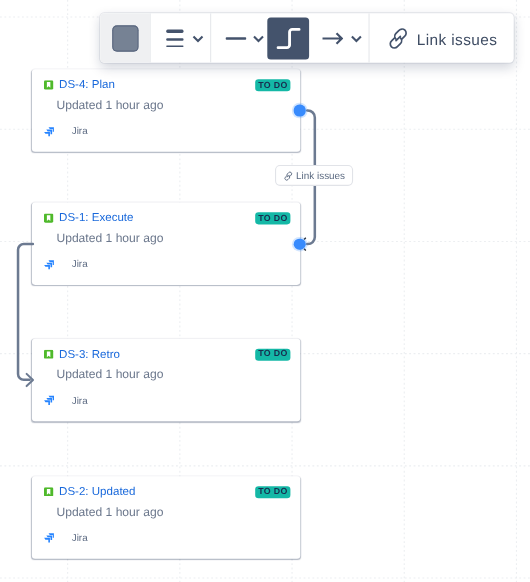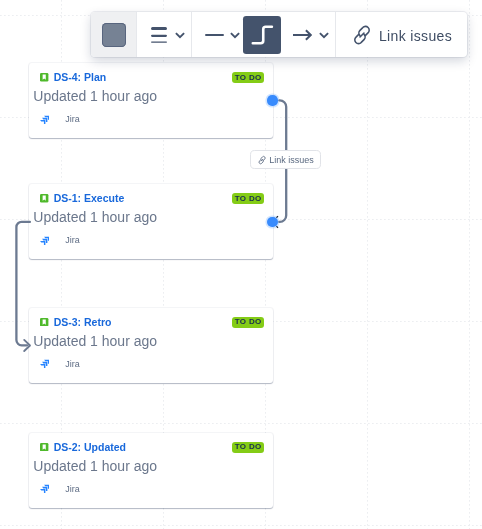--- a/index.html
+++ b/index.html
@@ -6,25 +6,25 @@
   body{width:482px;height:529px;overflow:hidden;background:#fff;
        font-family:"Liberation Sans",sans-serif;}
   #canvas{position:absolute;inset:0;background:#ffffff;}
   #grid{position:absolute;left:0;top:0;}
   .card{position:absolute;left:29.3px;width:244px;background:#fff;
         border-radius:3px;box-sizing:border-box;
         box-shadow:0 1px 1px rgba(9,30,66,.28),0 0 0 1px rgba(9,30,66,.045);}
   .card-row1{position:absolute;left:11.2px;top:9.8px;right:11px;height:12px;}
   .jira-type-icon{position:absolute;left:-0.2px;top:0.4px;width:8.4px;height:8.4px;}
   .card-title{position:absolute;left:13.2px;top:-1.5px;font-size:10.5px;color:#1868db;
-              font-weight:700;white-space:nowrap;line-height:12px;}
-  .status-badge{position:absolute;right:-1.5px;top:-0.4px;background:#84cc16;color:#182d4f;
+              font-weight:400;white-space:nowrap;line-height:12px;}
+  .status-badge{position:absolute;right:-1.5px;top:-0.4px;background:#14b8a6;color:#182d4f;
       font-size:8px;font-weight:700;letter-spacing:.33px;padding:2.2px 2.2px 2.2px 2.3px;border-radius:3px;
       line-height:6.5px;}
-  .card-meta{position:absolute;left:4px;top:28.4px;font-size:14px;color:#6b778c;white-space:nowrap;line-height:10px;}
+  .card-meta{position:absolute;left:22px;top:28.4px;font-size:11px;color:#6b778c;white-space:nowrap;line-height:10px;}
   .card-foot{position:absolute;left:10.9px;top:51.4px;height:11px;}
   .jira-logo{position:absolute;left:-0.4px;top:0.3px;width:9.4px;height:9.4px;}
   .foot-label{position:absolute;left:25px;top:-0.1px;font-size:9px;color:#5e6c84;line-height:10px;}
   #toolbar{position:absolute;left:91.4px;top:12.35px;width:375.8px;height:44.75px;
      background:#fff;border-radius:4px;box-sizing:border-box;
      box-shadow:0 0 0 1px rgba(9,30,66,.07), 0 4px 11px rgba(9,30,66,.18);
      display:flex;align-items:stretch;overflow:hidden;}
   .tb-sep{width:1px;background:#e6e8ec;align-self:stretch;flex:0 0 1px;}
   .tb-sec{display:flex;align-items:center;}
   .tb-cell{display:flex;align-items:center;justify-content:center;height:100%;}

